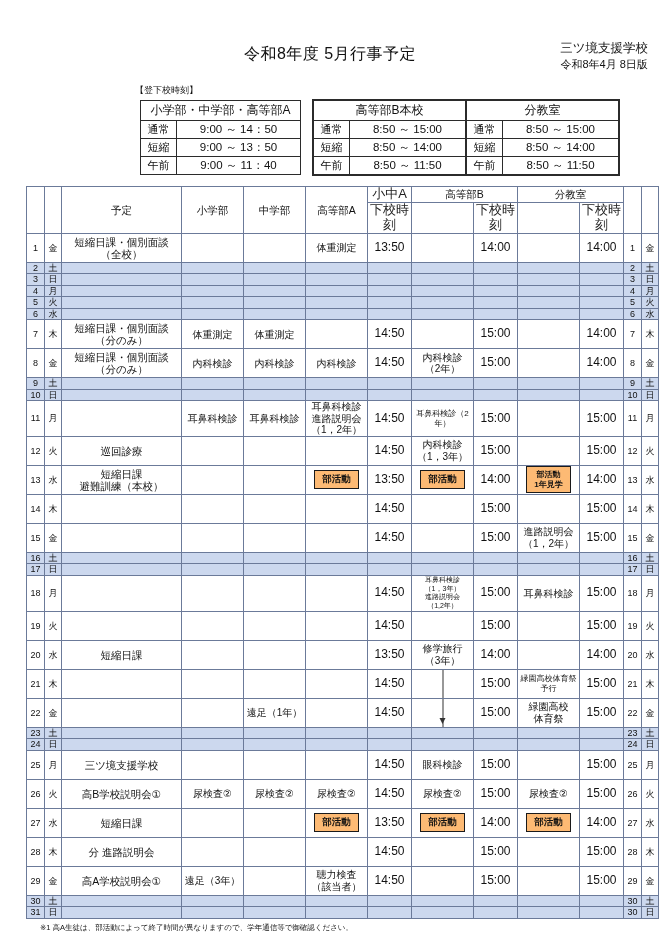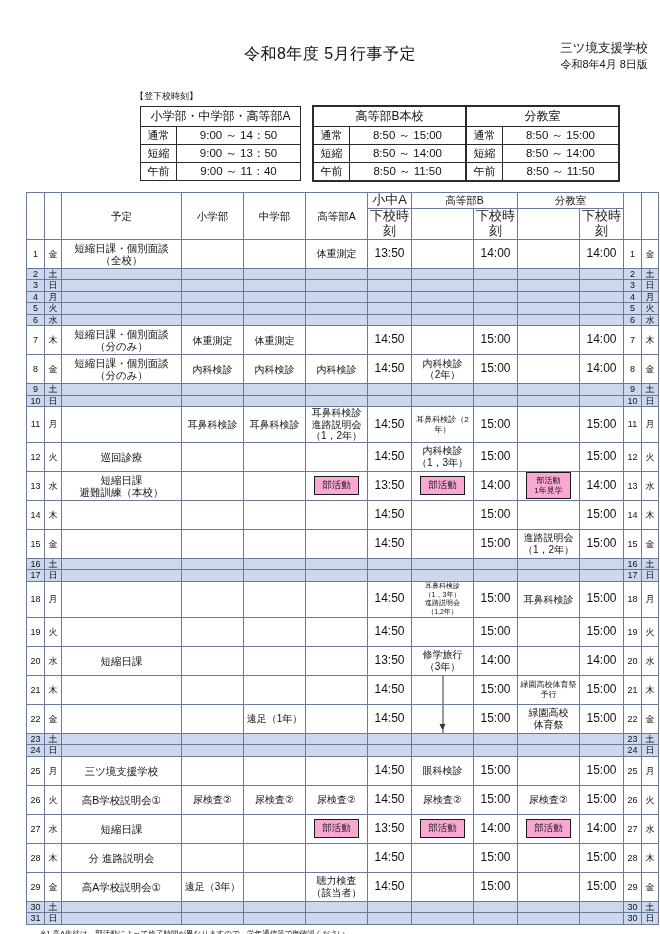--- a/index.html
+++ b/index.html
@@ -35,21 +35,21 @@
     text-align: center;
     line-height: 1.35;
   }
   .school-name { font-size: 12.5px; }
   .issue-date  { font-size: 11px; }
 
   
   .hours-label {
     margin-left: 135px;
     font-size: 9px;
-    margin-top: 8px;
+    margin-top: 2px;
     margin-bottom: 2px;
   }
   .hours-wrap {
     margin-left: 140px;
     display: flex;
     align-items: center;
     gap: 11px;
   }
   table.hours {
     border-collapse: collapse;
@@ -120,24 +120,24 @@
   tr.norm td { height: 28px; }
   tr.wknd td { height: 10.5px; font-size: 9px; background: #ccd8ee; }
   tr.wknd td.c-plan, tr.wknd td.c-sho, tr.wknd td.c-chu,
   tr.wknd td.c-koA, tr.wknd td.c-tmA, tr.wknd td.c-koB,
   tr.wknd td.c-tmB, tr.wknd td.c-bun, tr.wknd td.c-tmC { background: #ccd8ee; }
 
   .boxed {
     display: inline-block;
     border: 1.3px solid #1a1a1a;
     padding: 3px 7px;
-    font-weight: normal;
+    font-weight: bold;
     font-size: 9.5px;
     line-height: 1.15;
-    background: #f9a8d4;
+    background: #fdba74;
   }
   .tiny  { font-size: 7px; line-height: 1.25; display: block; }
   .tiny2 { font-size: 8px; line-height: 1.2; display: block; }
   .arrow-cell { position: relative; }
   .arrow-stem {
     position: absolute;
     left: 50%;
     top: 0; bottom: 0;
     width: 1px;
     background: #333;

